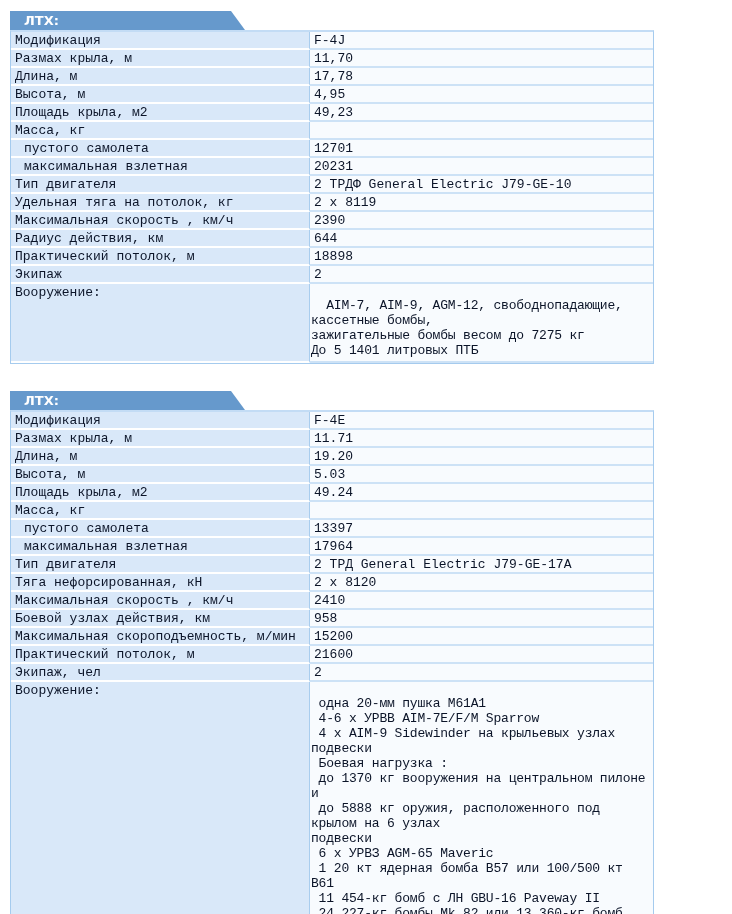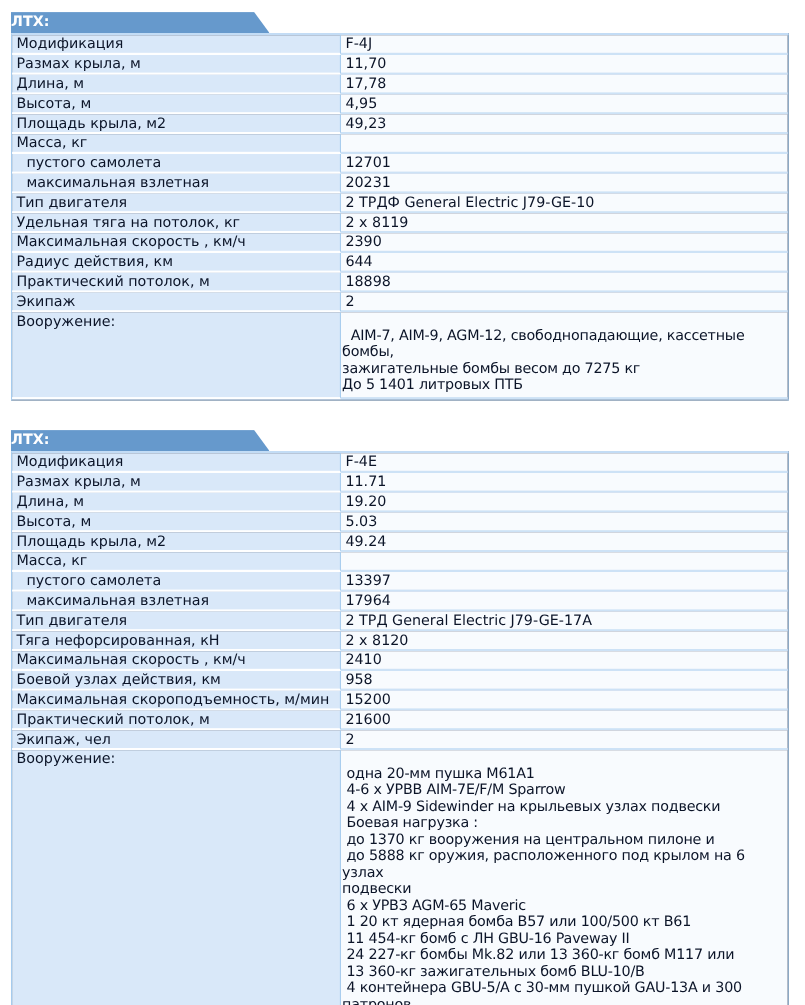--- a/index.html
+++ b/index.html
@@ -17,35 +17,36 @@
     background: #ffffff;
   }
   .spec-block { margin: 0; }
   .spec-block.second { margin-top: 27px; }
 
   .tab {
     box-sizing: border-box;
     width: 235px;
     height: 19px;
     line-height: 19px;
-    padding-left: 0;
+    padding-left: 14px;
     background: #6699cc;
     color: #ffffff;
     font-size: 13px;
     font-weight: bold;
     clip-path: polygon(0 0, calc(100% - 14px) 0, 100% 100%, 0 100%);
   }
 
   table.spec {
     border-collapse: separate;
     border-spacing: 0;
-    width: 707px;
+    width: 644px;
     background: #0f172a;
     border: 1px solid #a5cbee;
     border-top: 2px solid #c3dcf5;
+    font-family: Liberation Mono, monospace;
   }
   td {
     vertical-align: top;
     font-size: 13px;
     line-height: 15px;
     padding: 1px 4px 0 4px;
     border-bottom: 2px solid;
   }
   td.label {
     background: #d9e8f9;

